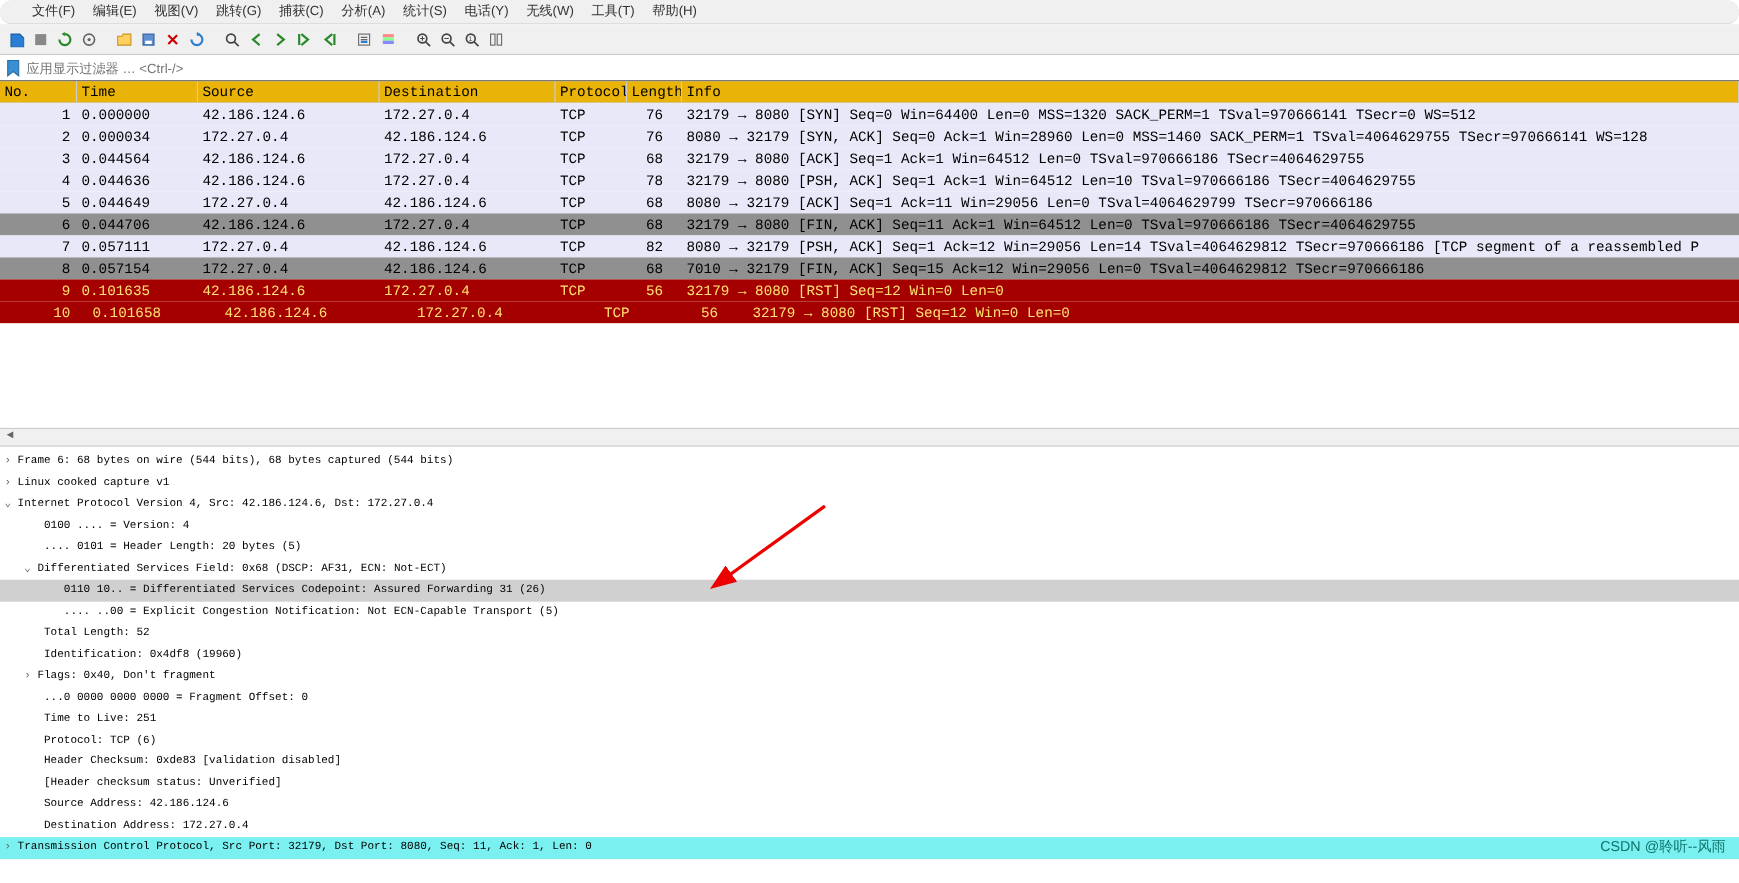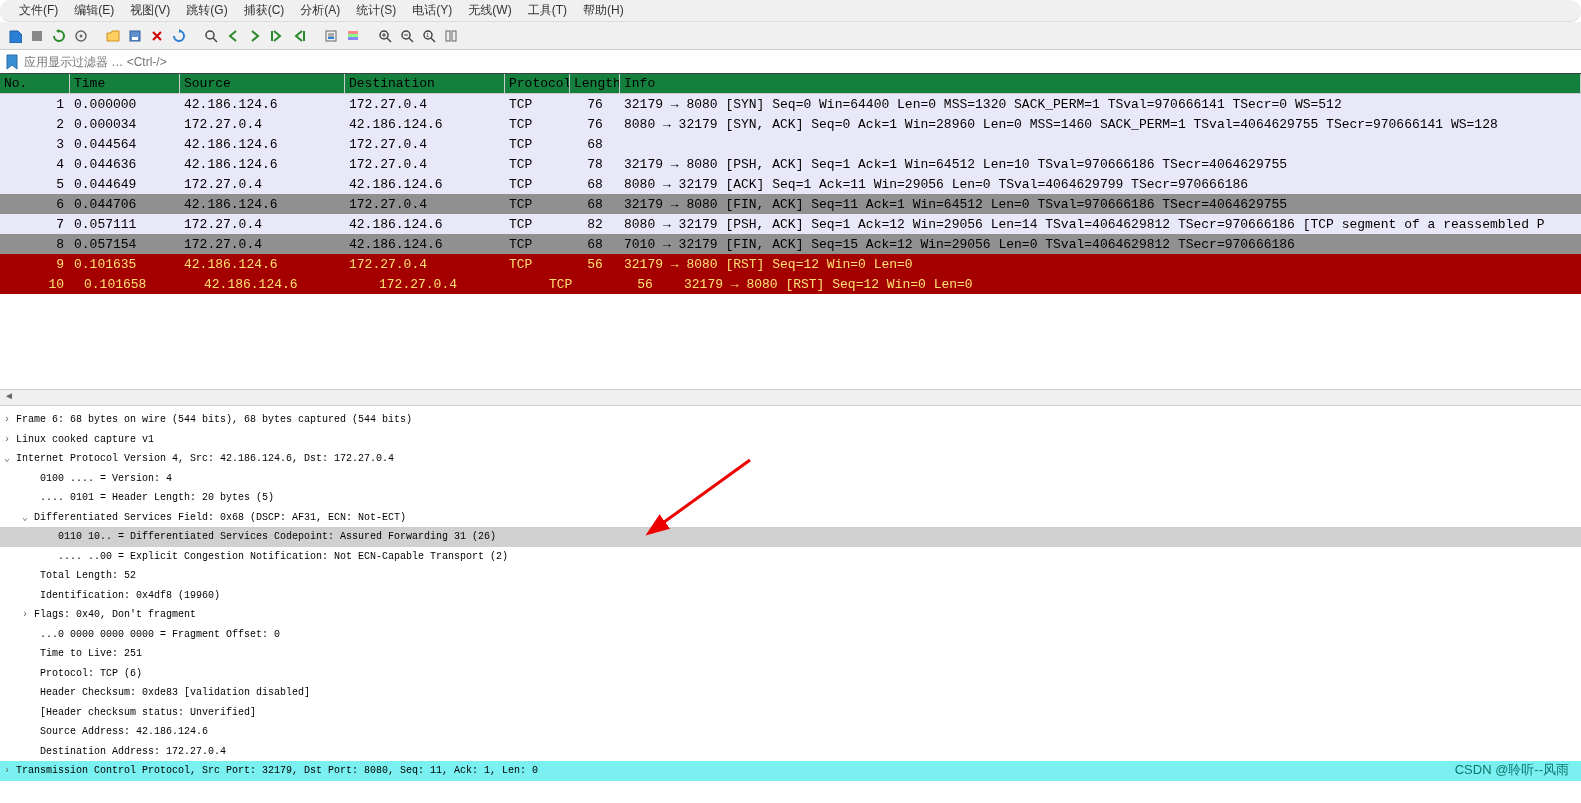--- a/index.html
+++ b/index.html
@@ -7,21 +7,21 @@
   font-family: "Microsoft YaHei", "SimSun", sans-serif;
   font-size: 12px;
   background: #fff;
   width: 1581px;
   position: relative;
   overflow: hidden;
 }
 .menubar {
   background: #f0f0f0;
   display: flex;
-  padding: 2px 11px;
+  padding: 2px 21px;
   border-bottom: 1px solid #ddd;
   height: 22px;
   align-items: center;
   border-radius: 11px;
 }
 .menubar span {
   padding: 2px 8px;
   color: #333;
   cursor: pointer;
 }
@@ -58,21 +58,21 @@
 }
 .filter-input {
   flex: 1;
   border: none;
   outline: none;
   font-size: 12px;
   color: #888;
 }
 .packet-header {
   display: flex;
-  background: #15803d;
+  background: #eab308;
   border-bottom: 1px solid #ccc;
   font-family: "Consolas", "Courier New", monospace;
   font-size: 13px;
   height: 20px;
   align-items: center;
 }
 .packet-header > div {
   padding: 2px 4px;
   border-right: 1px solid #ccc;
   white-space: nowrap;
@@ -320,20 +320,21 @@
       <div class="col-len">76</div>
       <div class="col-info">8080 → 32179 [SYN, ACK] Seq=0 Ack=1 Win=28960 Len=0 MSS=1460 SACK_PERM=1 TSval=4064629755 TSecr=970666141 WS=128</div>
     </div>
     <div class="packet-row" style="background: rgb(232, 232, 248); color: rgb(0, 0, 0);">
       <div class="col-no">3</div>
       <div class="col-time">0.044564</div>
       <div class="col-src">42.186.124.6</div>
       <div class="col-dst">172.27.0.4</div>
       <div class="col-proto">TCP</div>
       <div class="col-len">68</div>
+      <div class="col-info">32179 → 8080 [ACK] Seq=1 Ack=1 Win=64512 Len=0 TSval=970666186 TSecr=4064629755</div>
     </div>
     <div class="packet-row" style="background: rgb(232, 232, 248); color: rgb(0, 0, 0);">
       <div class="col-no">4</div>
       <div class="col-time">0.044636</div>
       <div class="col-src">42.186.124.6</div>
       <div class="col-dst">172.27.0.4</div>
       <div class="col-proto">TCP</div>
       <div class="col-len">78</div>
       <div class="col-info">32179 → 8080 [PSH, ACK] Seq=1 Ack=1 Win=64512 Len=10 TSval=970666186 TSecr=4064629755</div>
     </div>
@@ -397,21 +398,21 @@
 <div class="scroll-divider"></div>
 
 <div class="details-pane">
   <div class="detail-line"><span class="expander">›</span><span>Frame 6: 68 bytes on wire (544 bits), 68 bytes captured (544 bits)</span></div>
   <div class="detail-line"><span class="expander">›</span><span>Linux cooked capture v1</span></div>
   <div class="detail-line"><span class="expander">⌄</span><span>Internet Protocol Version 4, Src: 42.186.124.6, Dst: 172.27.0.4</span></div>
   <div class="detail-line">      <span>0100 .... = Version: 4</span></div>
   <div class="detail-line">      <span>.... 0101 = Header Length: 20 bytes (5)</span></div>
   <div class="detail-line">   <span class="expander">⌄</span><span>Differentiated Services Field: 0x68 (DSCP: AF31, ECN: Not-ECT)</span></div>
   <div class="detail-line highlight-grey">         <span>0110 10.. = Differentiated Services Codepoint: Assured Forwarding 31 (26)</span></div>
-  <div class="detail-line">         <span>.... ..00 = Explicit Congestion Notification: Not ECN-Capable Transport (2)</span></div>
+  <div class="detail-line">         <span>.... ..00 = Explicit Congestion Notification: Not ECN-Capable Transport (5)</span></div>
   <div class="detail-line">      <span>Total Length: 52</span></div>
   <div class="detail-line">      <span>Identification: 0x4df8 (19960)</span></div>
   <div class="detail-line">   <span class="expander">›</span><span>Flags: 0x40, Don't fragment</span></div>
   <div class="detail-line">      <span>...0 0000 0000 0000 = Fragment Offset: 0</span></div>
   <div class="detail-line">      <span>Time to Live: 251</span></div>
   <div class="detail-line">      <span>Protocol: TCP (6)</span></div>
   <div class="detail-line">      <span>Header Checksum: 0xde83 [validation disabled]</span></div>
   <div class="detail-line">      <span>[Header checksum status: Unverified]</span></div>
   <div class="detail-line">      <span>Source Address: 42.186.124.6</span></div>
   <div class="detail-line">      <span>Destination Address: 172.27.0.4</span></div>

